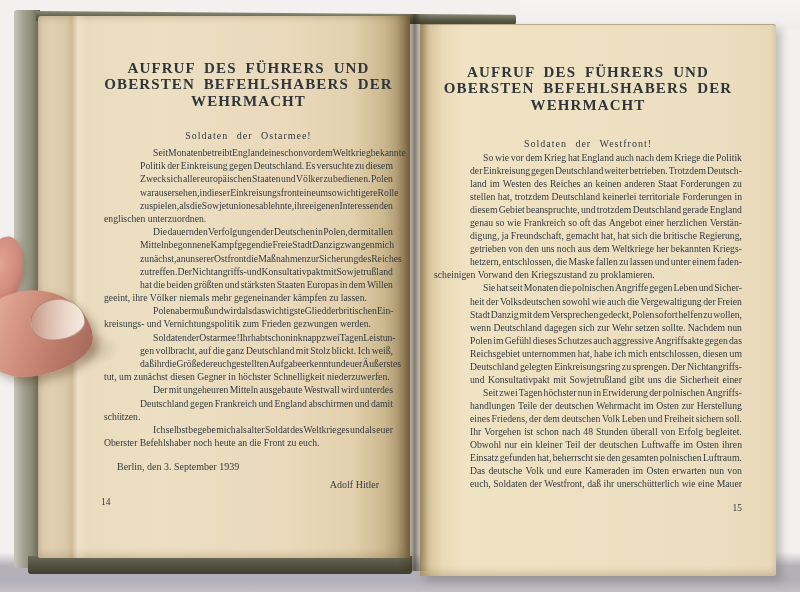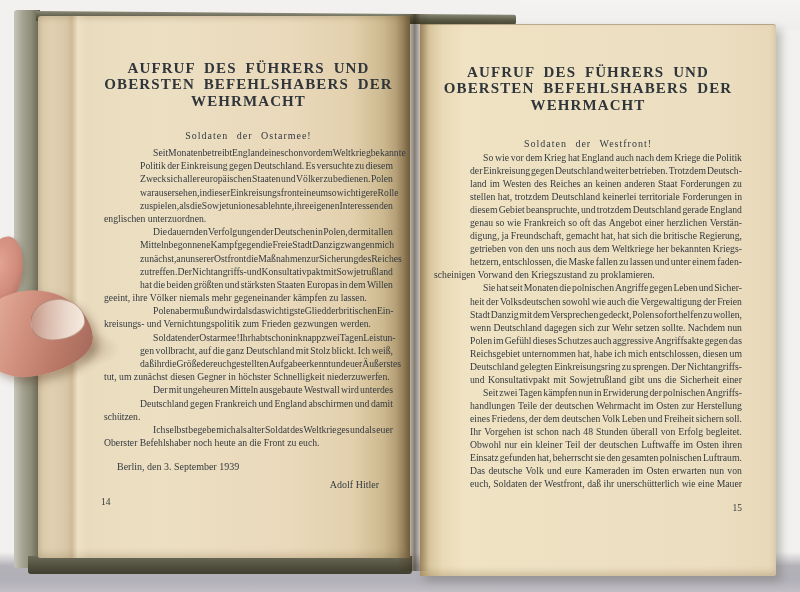--- a/index.html
+++ b/index.html
@@ -545,21 +545,21 @@
       <span>gibt</span>
       <span>uns</span>
       <span>die</span>
       <span>Sicherheit</span>
       <span>einer</span>
     </div>
     <div class="bline indent just">
       <span>Seit</span>
       <span>zwei</span>
       <span>Tagen</span>
-      <span>kämpfen</span>
+      <span>höchster</span>
       <span>nun</span>
       <span>in</span>
       <span>Erwiderung</span>
       <span>der</span>
       <span>polnischen</span>
       <span>Angriffs-</span>
     </div>
     <div class="bline just">
       <span>handlungen</span>
       <span>Teile</span>

